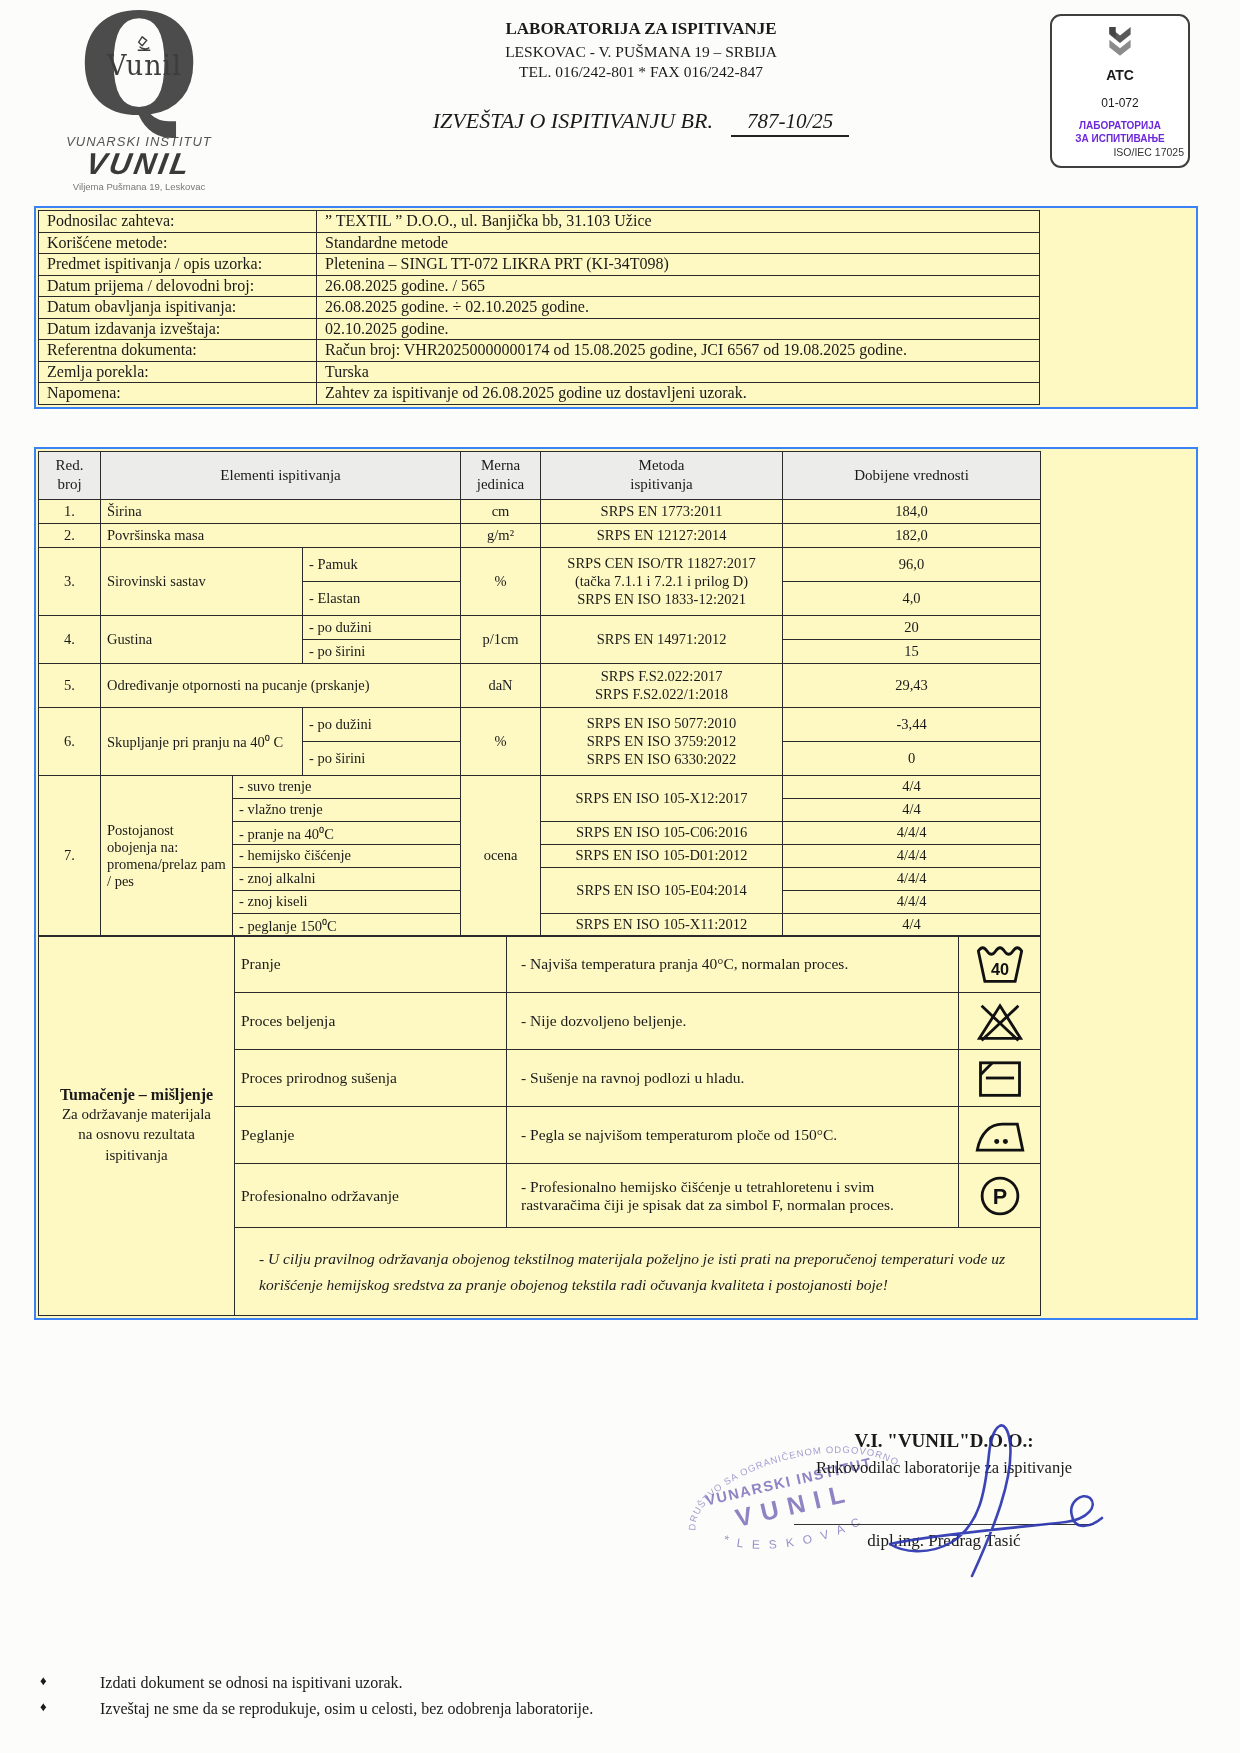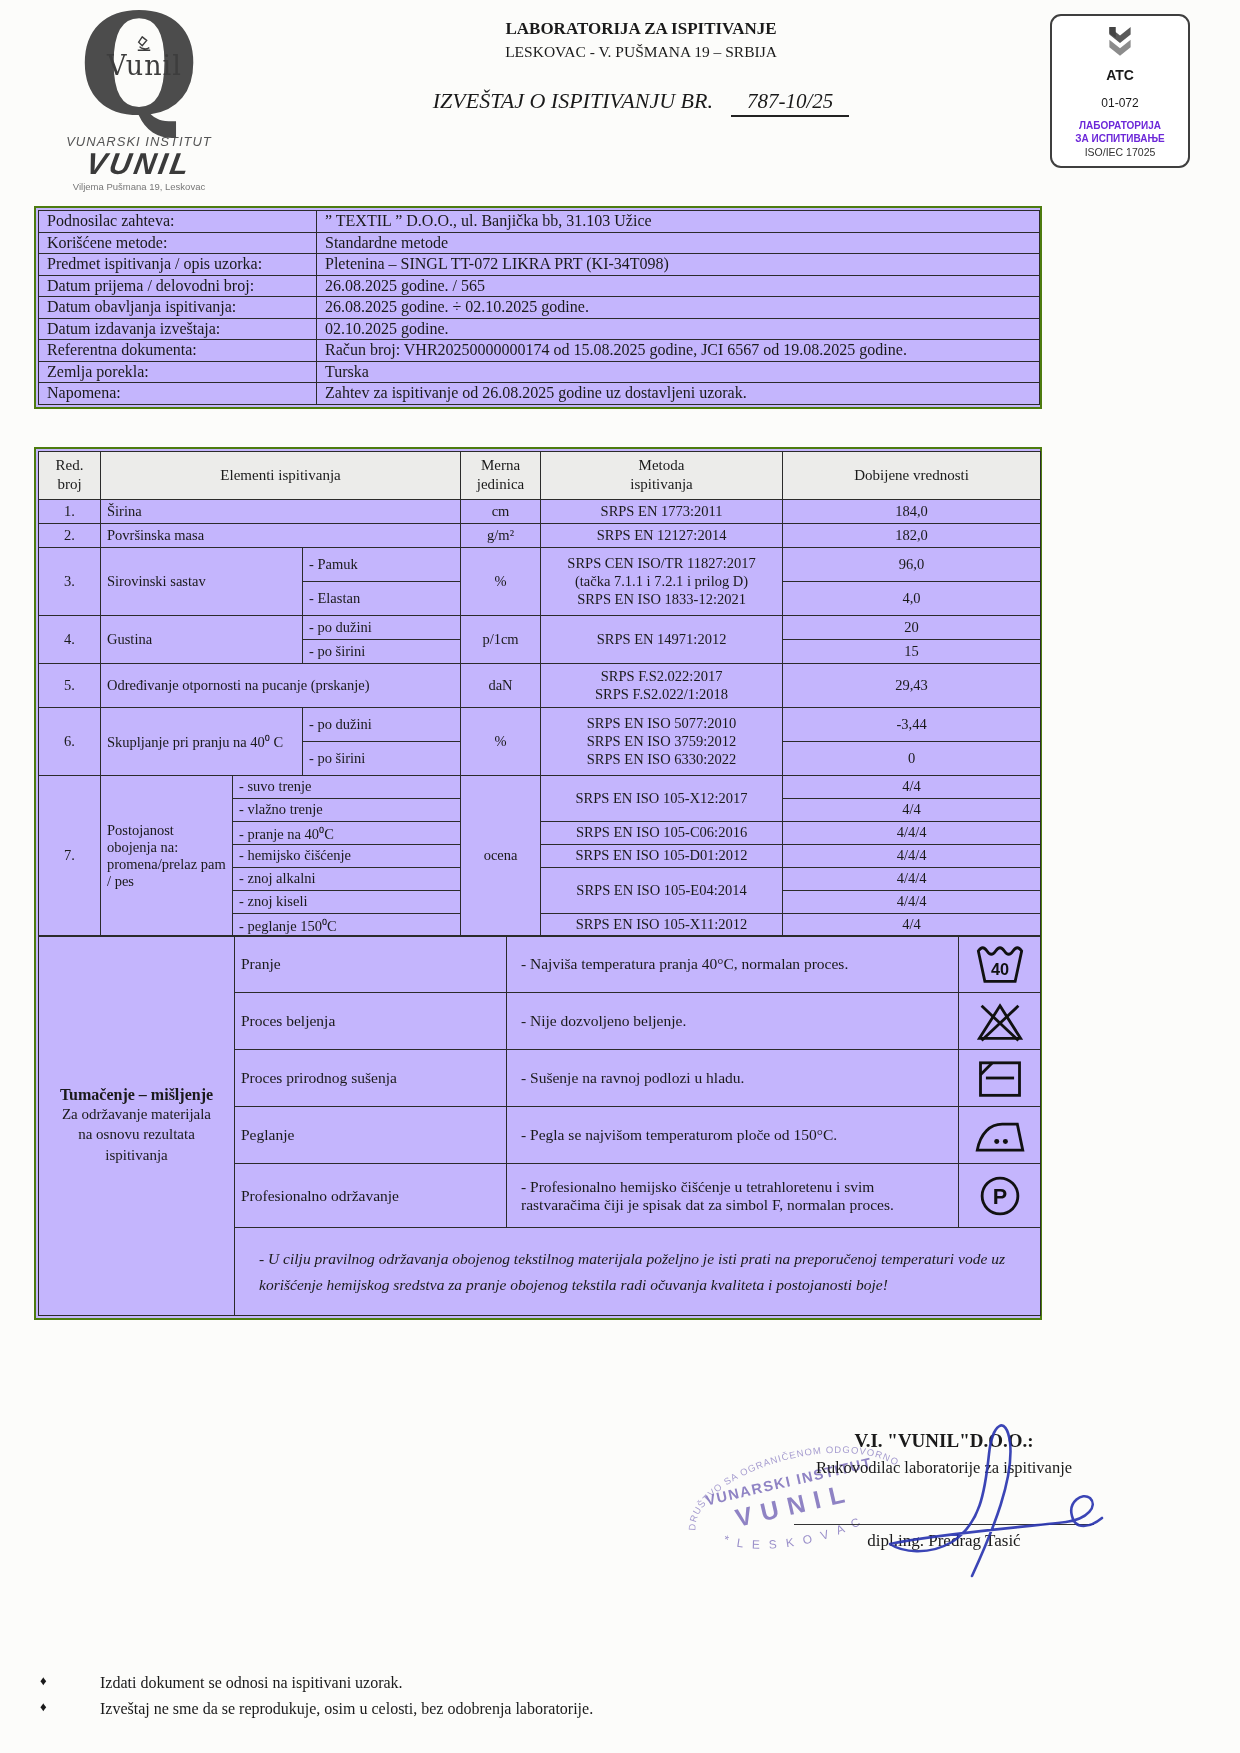--- a/index.html
+++ b/index.html
@@ -28,23 +28,23 @@
   .tel { font-size:15.5px; margin-top:2px; }
   .title-row { margin-top:27px; font-style:italic; font-weight:normal; }
   .title-row .ttl { font-size:22px; }
   .title-row .num { font-size:21px; border-bottom:2px solid #222; padding:0 16px 2px 16px; margin-left:14px; }
   .hdr-right { width:168px; flex:0 0 168px; padding-top:4px; }
   .badge { width:140px; margin-left:12px; border:2px solid #3f3f3f; border-radius:11px; padding:10px 4px 8px 4px; text-align:center; background:#fff; }
   .badge .atc { font-family:"Liberation Sans", sans-serif; font-weight:bold; font-size:14px; margin-top:3px; }
   .badge .code { font-family:"Liberation Sans", sans-serif; font-size:12px; margin-top:13px; }
   .badge .lb { font-family:"Liberation Sans", sans-serif; font-size:10px; font-weight:bold; color:#6d28d9; line-height:1.25; }
   .badge .lb1 { margin-top:10px; }
-  .badge .iso { font-family:"Liberation Sans", sans-serif; font-size:10.5px; color:#333; margin-top:1px; }
+  .badge .iso { font-family:"Liberation Sans", sans-serif; font-size:10.5px; color:#333; margin-top:1px;text-align:right; }
   
-  .tbl-wrap { border:2px solid #4d7c0f; padding:2px; background:#c4b5fd; width:1008px; }
+  .tbl-wrap { border:2px solid #3b82f6; padding:2px; background:#fef9c3; width:1164px; }
   .info-wrap { margin-top:14px; }
   table { border-collapse:collapse; width:1002px; table-layout:fixed; }
   td { border:1.4px solid #2b2b2b; vertical-align:middle; }
   .info td { font-size:16px; height:21.5px; padding:0 8px; }
   .info .lbl { width:278px; }
   .results-heading { font-size:17px; font-weight:normal; margin:24px 0 0 2px; }
   .res-care-wrap { margin-top:38px; }
   .res td, .care td { font-size:14.5px; padding:1px 6px; }
   .res .hd { background:#ececea; text-align:center; font-size:15px; white-space:pre-line; line-height:1.25; }
   .res tr.hrow { height:48px; }
@@ -92,20 +92,21 @@
         </span>
       </div>
       <div class="inst-small">VUNARSKI INSTITUT</div>
       <div class="brand">VUNIL</div>
       <div class="addr-small">Viljema Pušmana 19, Leskovac</div>
     </div>
 
     <div class="hdr-center">
       <div class="lab">LABORATORIJA ZA ISPITIVANJE</div>
       <div class="addr">LESKOVAC - V. PUŠMANA 19 – SRBIJA</div>
+      <div class="tel">TEL. 016/242-801 * FAX  016/242-847</div>
       <div class="title-row">
         <span class="ttl">IZVEŠTAJ O ISPITIVANJU BR.</span>
         <span class="num">787-10/25</span>
       </div>
     </div>
 
     <div class="hdr-right">
       <div class="badge">
         <svg width="44" height="34" viewBox="0 0 40 32">
           <path d="M10 1 L20 9 L30 1 L30 8 L20 16 L10 8 Z" fill="#5a5a5a"></path>

